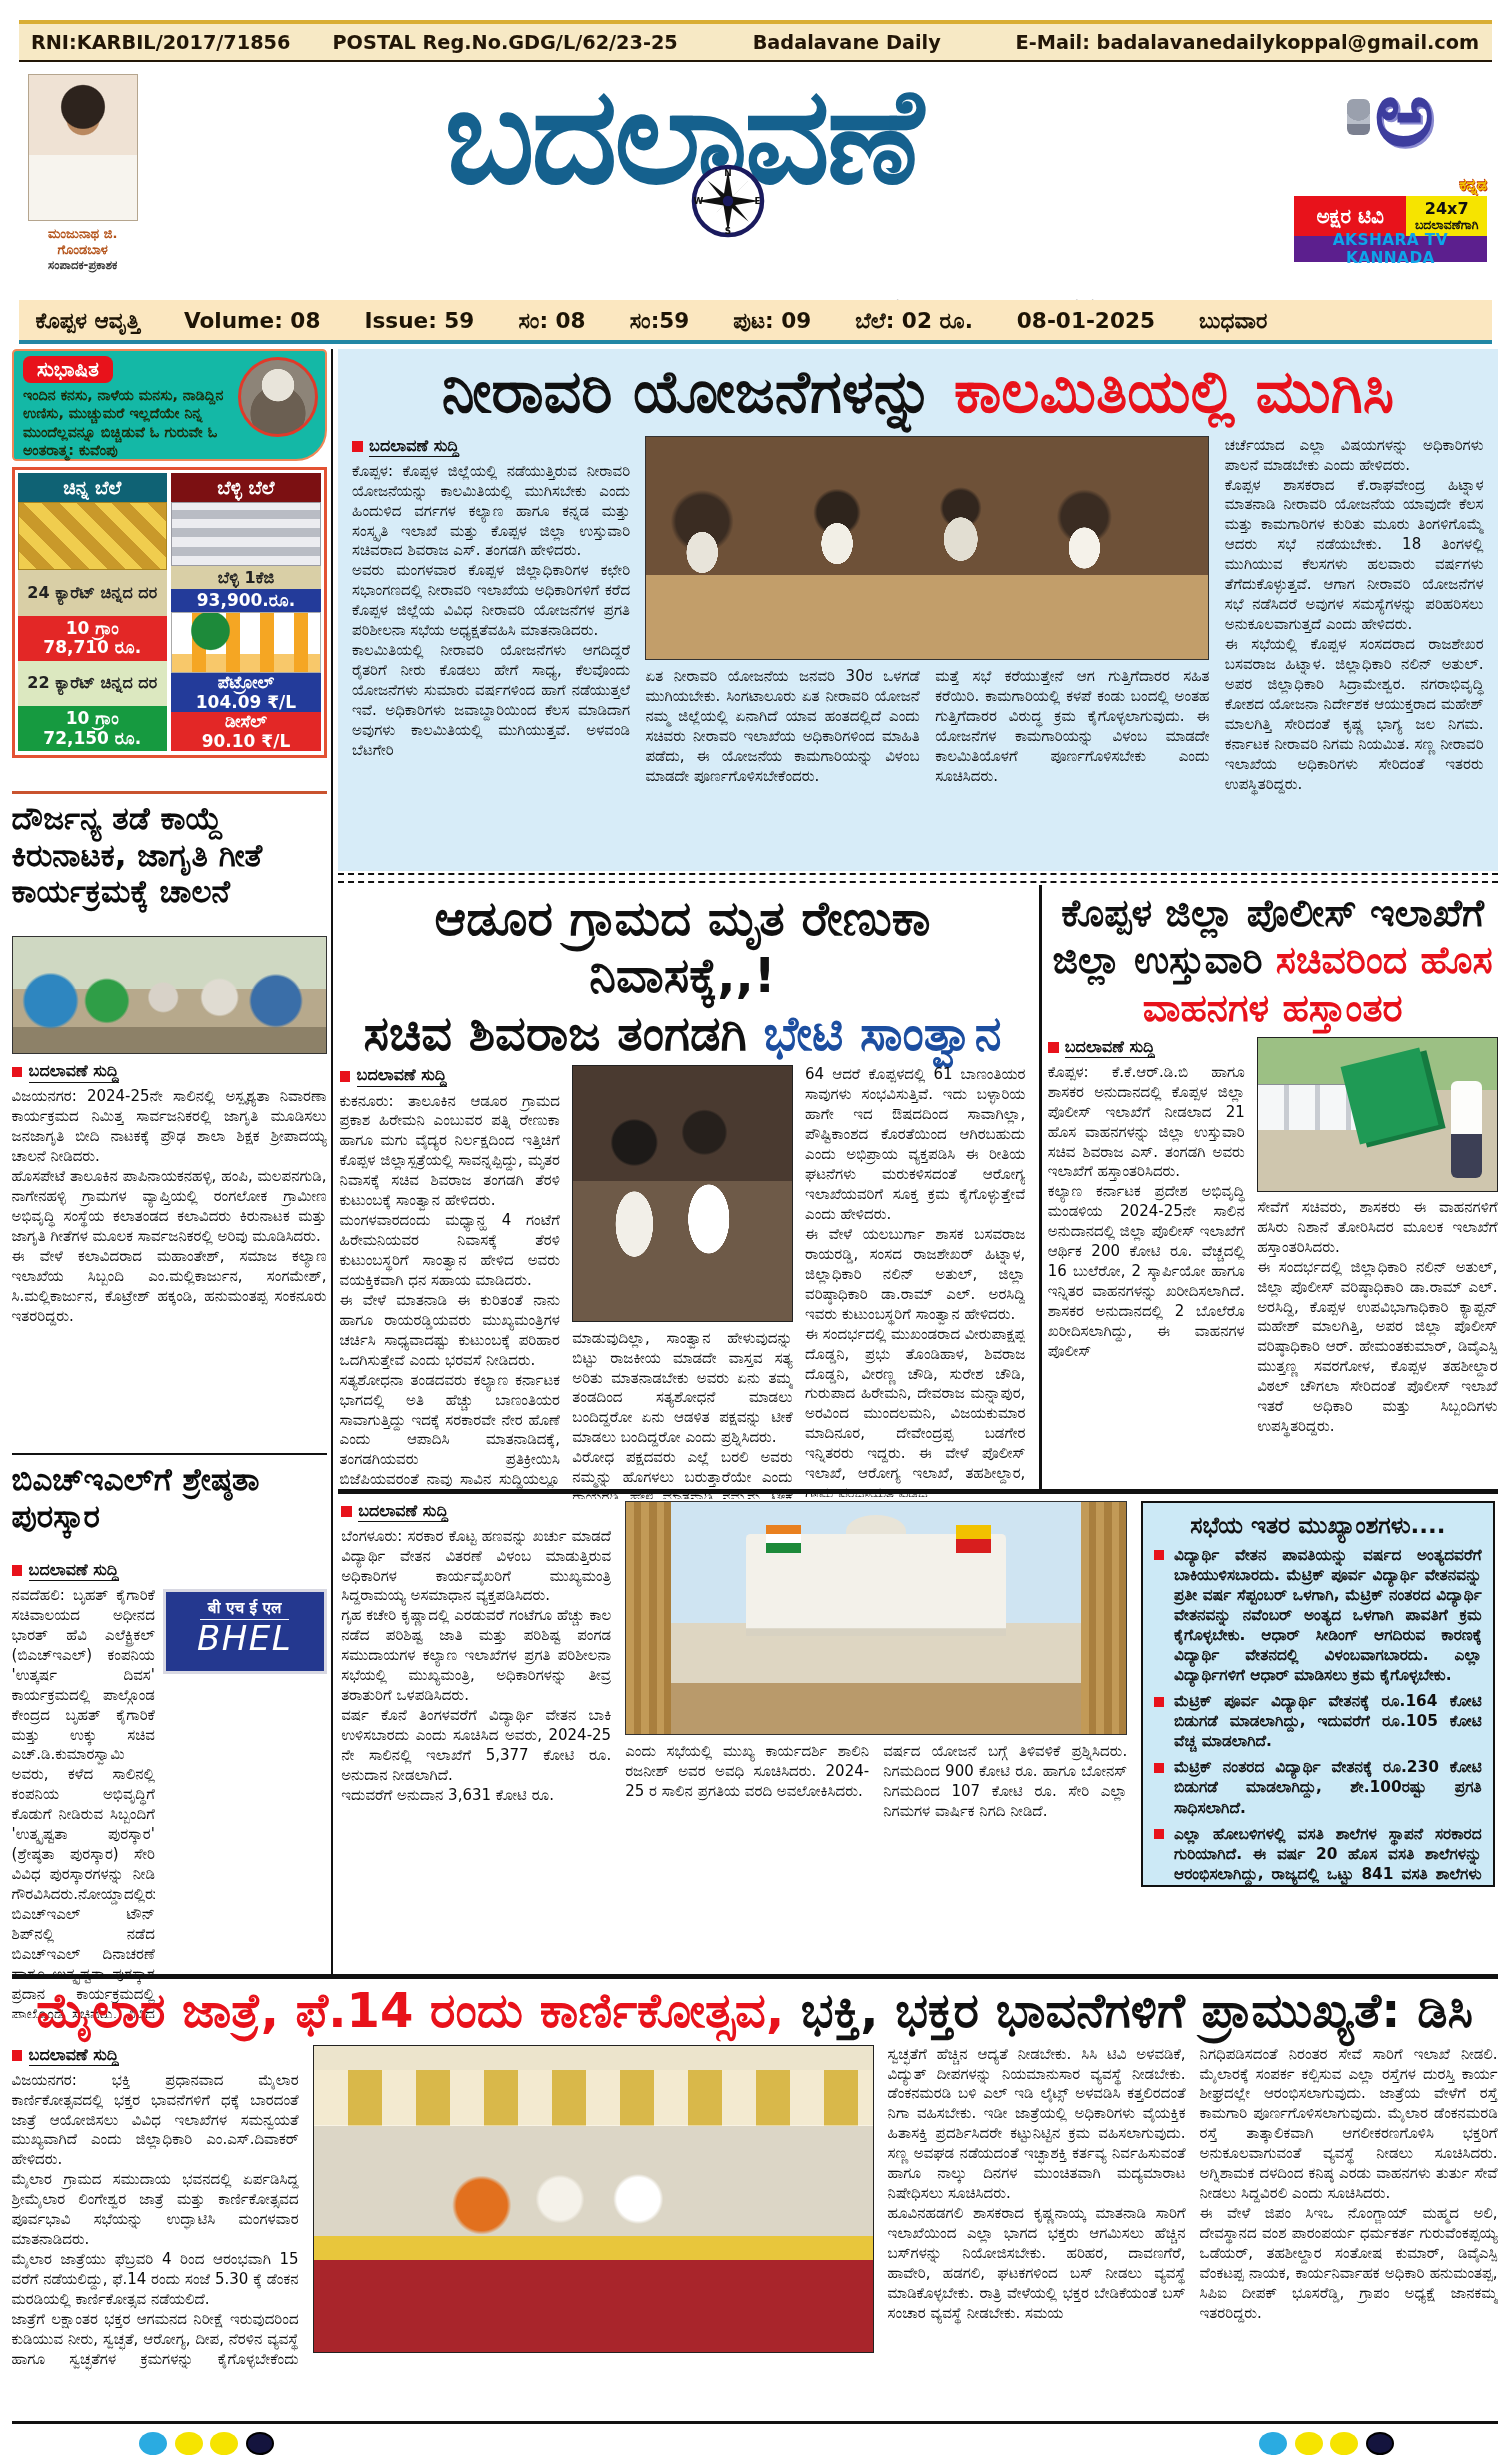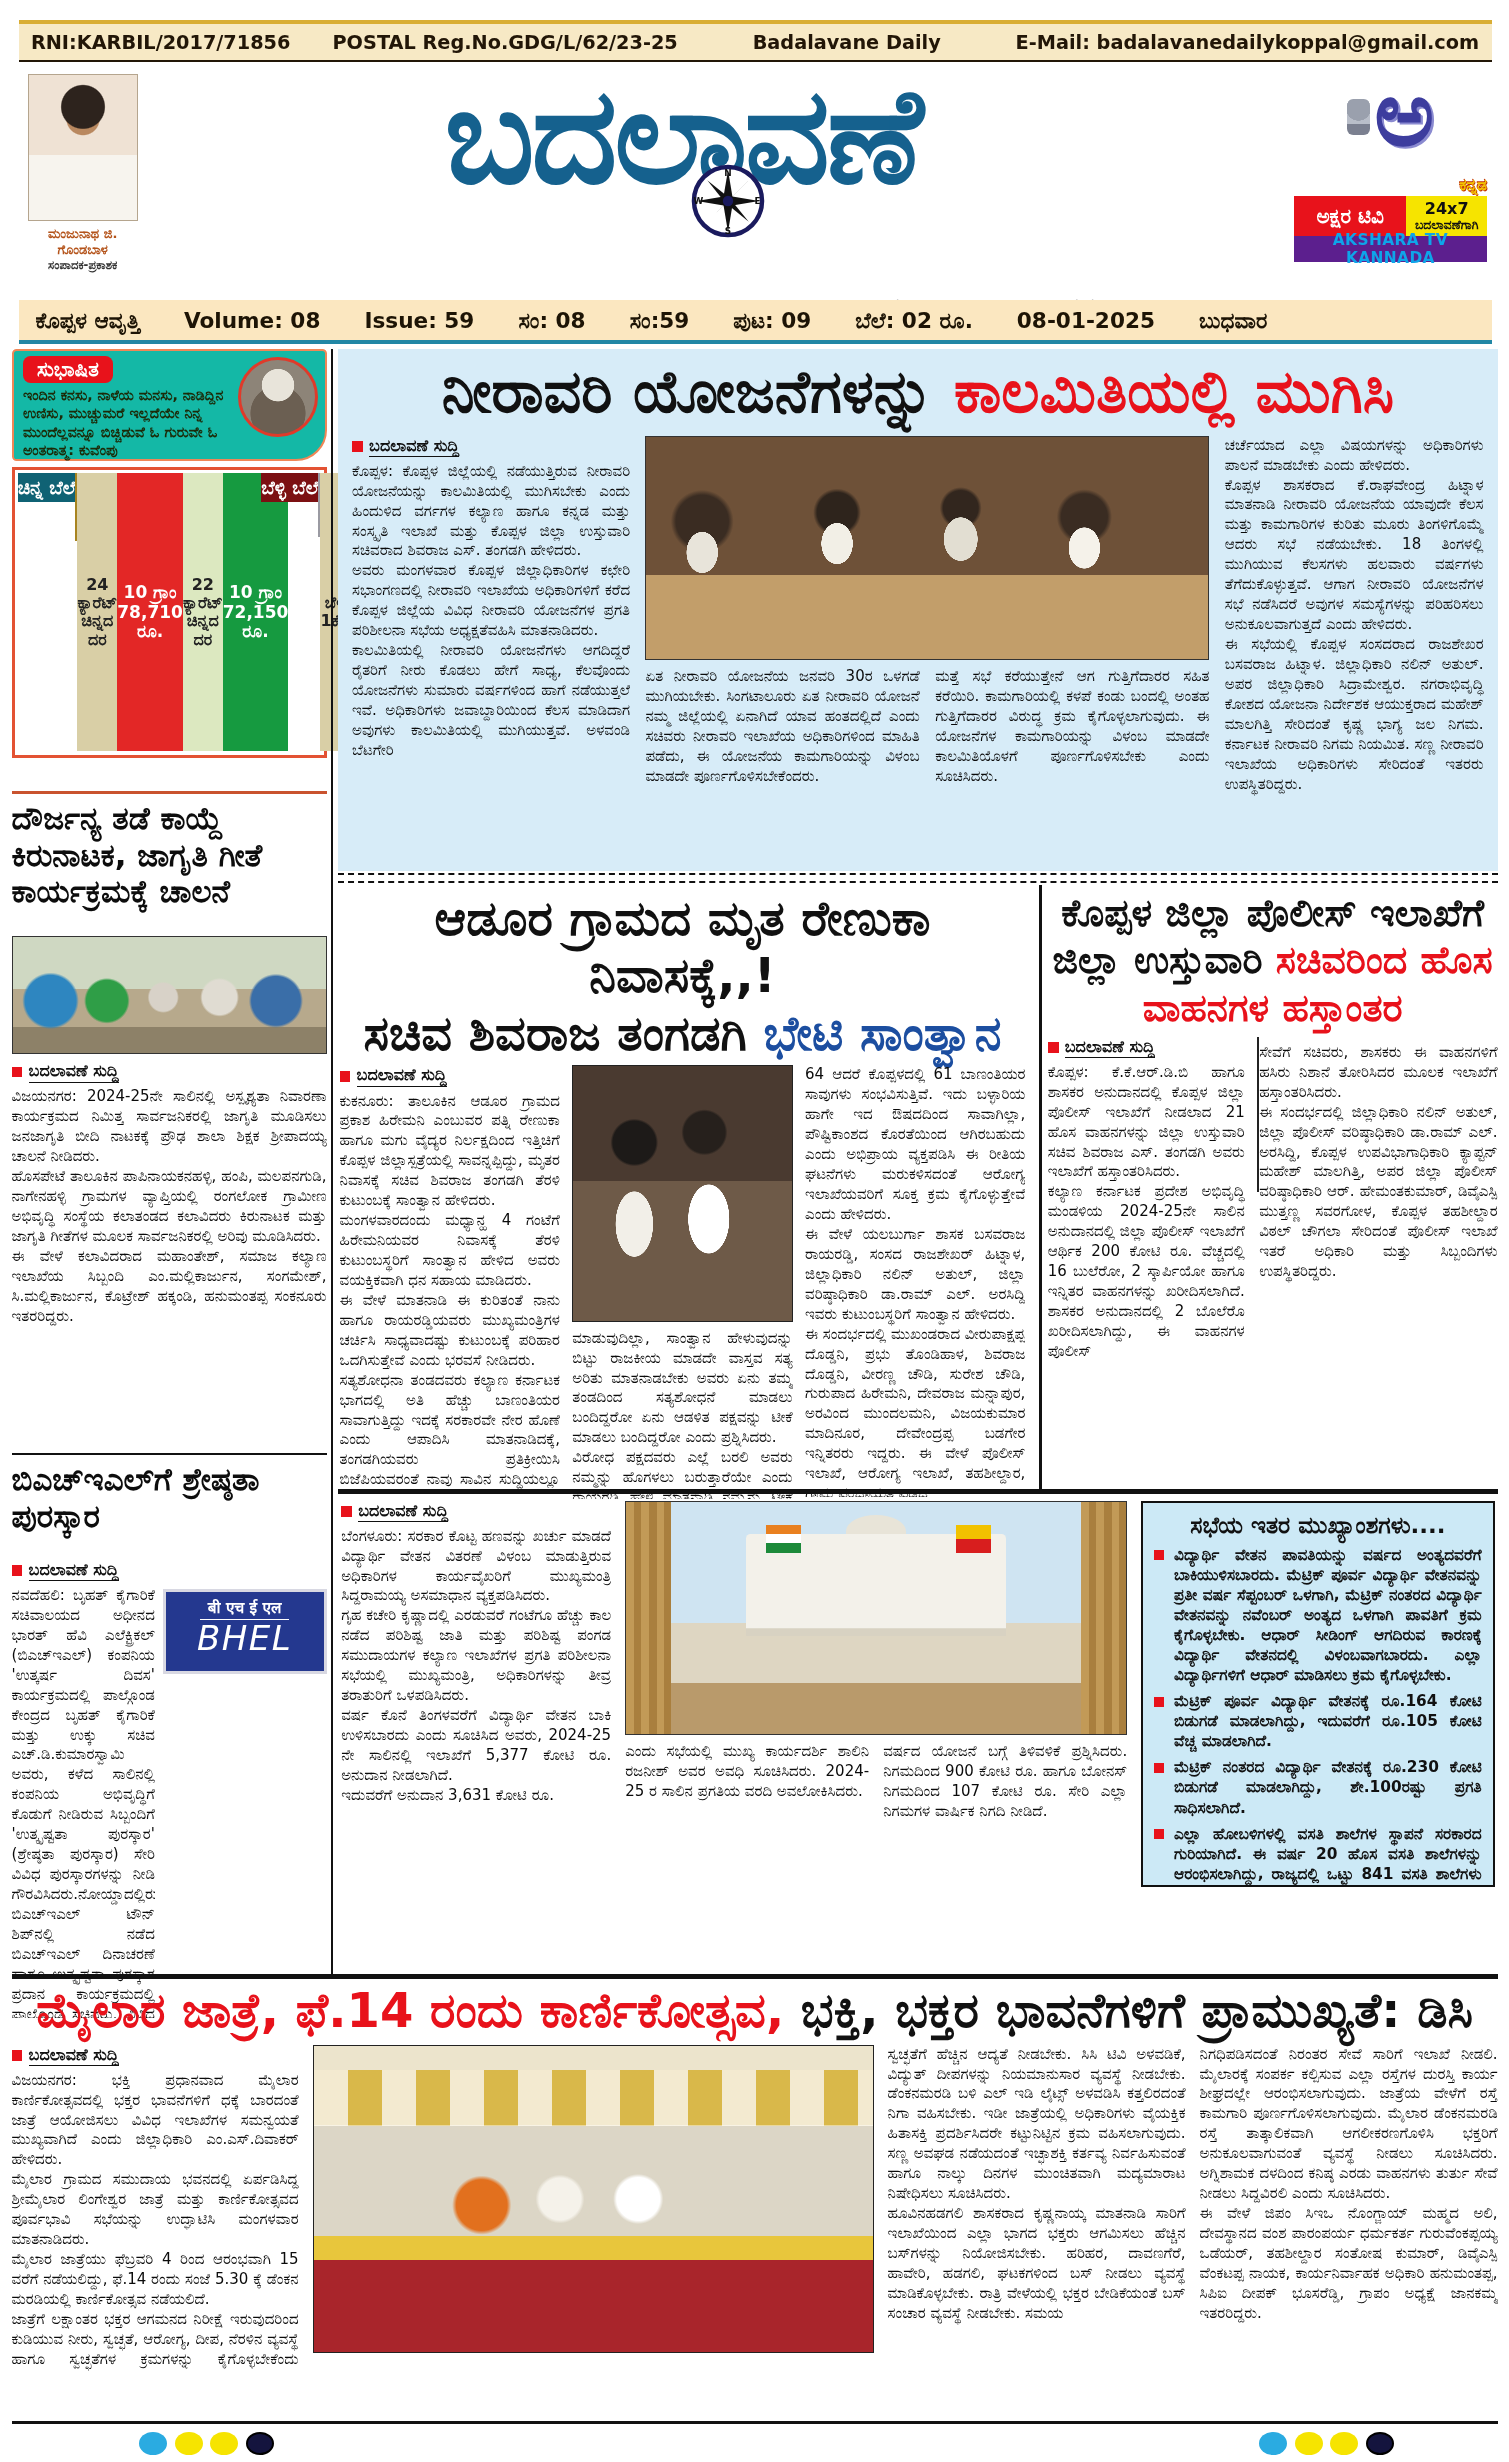--- a/index.html
+++ b/index.html
@@ -40,21 +40,21 @@
   .content{position:absolute;left:11.6px;top:349px;width:1486px;height:1626px;display:flex;}
   .sidebar{width:315px;flex:none;display:flex;flex-direction:column;}
   .vrule{width:2.3px;background:#111;margin:0 4.6px;flex:none;}
   .main-col{flex:1;display:flex;flex-direction:column;min-width:0;}
   
   .quote-box{position:relative;height:99px;background:#14b8a6;border:2.3px solid #ef8757;border-radius:4.6px 4.6px 31px 4.6px;padding:4.6px 7.7px 4.6px 9.3px;flex:none;}
   .quote-label{display:inline-block;background:#e8121b;color:#fff;font-weight:800;font-size:20px;padding:1.5px 14px;border-radius:7.7px;}
   .quote-text{margin-top:3.1px;font-size:14.3px;font-weight:700;color:#1c2a08;line-height:1.3;width:220px;}
   .ph-kuvempu{position:absolute;right:6.2px;top:6.2px;width:74px;height:74px;border-radius:50%;border:3.1px solid #e03a2a;background:radial-gradient(circle at 50% 34%,#e8e4da 0 26%,transparent 27%),radial-gradient(circle at 50% 72%,#6b5f52 0 42%,transparent 43%),#8d8478;}
   .rates{margin-top:6.2px;height:278px;border:3.1px solid #e35233;display:flex;gap:4.6px;padding:3.1px;flex:none;background:#fff;}
-  .rcol{flex:1;display:flex;flex-direction:row;}
+  .rcol{flex:1;display:flex;flex-direction:column;}
   .rhead{height:29px;display:flex;align-items:center;justify-content:center;color:#fff;font-weight:800;font-size:18.5px;flex:none;}
   .rhead.gold{background:#0f6274;}
   .rhead.maroon{background:#7c1012;}
   .ph-gold{height:66px;flex:none;background:repeating-linear-gradient(45deg,#f0cd4e 0 12.4px,#c9992a 12.4px 25px);border:0.8px solid #a88420;}
   .ph-silver{height:62px;flex:none;background:repeating-linear-gradient(0deg,#ececf0 0 9.3px,#b9bcc4 9.3px 18.5px);border:0.8px solid #9a9aa2;}
   .ph-petrol{height:59px;flex:none;border:0.8px solid #aaa;background:
      radial-gradient(circle at 26% 30%,#1d8a3a 0 16%,transparent 17%),
      repeating-linear-gradient(90deg,transparent 0 20px,#f5a623 20px 34px),
      linear-gradient(0deg,#f8c86a 0 30%,#ffffff 30%);}
   .rcell{display:flex;flex-direction:column;align-items:center;justify-content:center;text-align:center;font-weight:800;line-height:1.15;flex:1;}
@@ -112,21 +112,21 @@
      radial-gradient(circle at 28% 30%,#1d1a18 0 9%,transparent 10%),
      radial-gradient(circle at 60% 26%,#26201c 0 9%,transparent 10%),
      radial-gradient(ellipse 31px 54px at 28% 62%,#f2efe8 0 60%,transparent 61%),
      radial-gradient(ellipse 34px 57px at 62% 60%,#ffffff 0 60%,transparent 61%),
      linear-gradient(180deg,#4a3a30 0 45%,#6e5a48 45% 100%);}
   .vline2{width:2.3px;background:#111;margin:0 6.2px;flex:none;}
   .story-police{flex:1;min-width:0;padding-top:4.6px;}
   .police-head{text-align:center;font-size:38px;font-weight:800;line-height:1.25;margin:0;}
   .police-cols{display:flex;gap:12.4px;height:439px;margin-top:4.6px;}
   .police-c1{width:197px;flex:none;}
-  .police-c2{flex:1;display:flex;flex-direction:row;}
+  .police-c2{flex:1;display:flex;flex-direction:column;}
   .ph-police{position:relative;height:153px;flex:none;border:1.5px solid #222;background:linear-gradient(180deg,#9cc084 0 34%,#cfc6ae 34% 100%);overflow:hidden;}
   .ph-police .vehicles{position:absolute;left:0;top:30%;width:62%;height:30%;background:repeating-linear-gradient(90deg,#f5f7f8 0 26px,#c8ccd2 26px 31px);border-top:1.5px solid #8a8f96;}
   .ph-police .flag{position:absolute;left:38%;top:12%;width:34%;height:52%;background:#1f9a55;transform:rotate(-14deg);box-shadow:6.2px 4.6px 0 #157a40;}
   .ph-police .person{position:absolute;right:6%;top:28%;width:13%;height:64%;background:linear-gradient(180deg,#fdfdfb 0 55%,#3c3f55 55% 100%);border-radius:6.2px;}
   
   .thick-line{height:5.4px;background:#111;flex:none;}
   .story-sch{height:480px;padding:6.2px 3.1px 0;box-sizing:border-box;flex:none;}
   .sch-head{text-align:center;font-size:48px;font-weight:800;margin:0 0 9.3px;line-height:1.1;}
   .sch-cols{display:flex;gap:14px;height:386px;}
   .sch-c1{width:270px;flex:none;}

